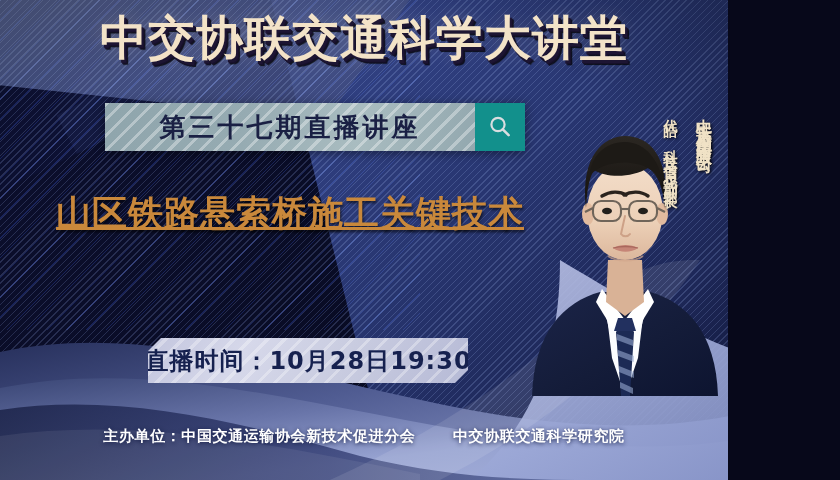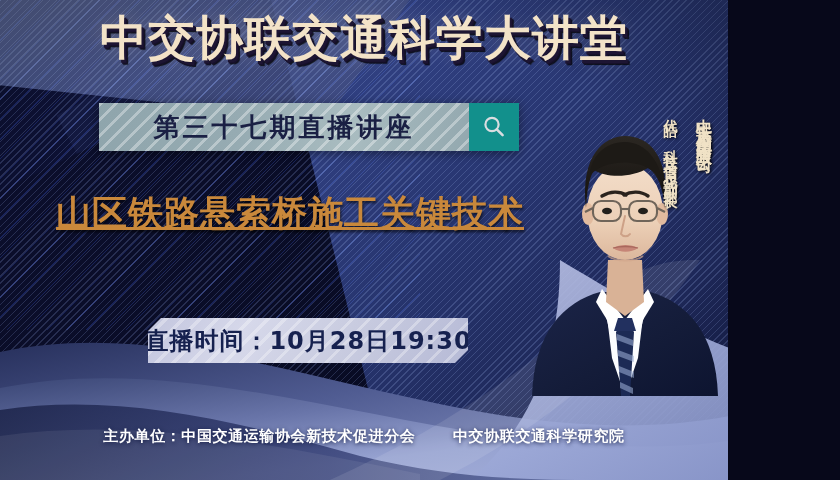--- a/index.html
+++ b/index.html
@@ -64,21 +64,21 @@
     color:#f3e3c8;
     font-family:"DejaVu Sans","Liberation Sans",sans-serif;
     text-shadow:
        2px 3px 0 #1d1533, 3px 4px 0 #16102a,
        4px 5px 1px rgba(0,0,0,.8), 0 0 18px rgba(255,225,175,.18);
     white-space:nowrap;
   }
 
   
   .subbar{
-    position:absolute;left:99px;top:103px;width:420px;height:48px;
+    position:absolute;left:105px;top:103px;width:420px;height:48px;
     display:flex;align-items:stretch;
     box-shadow:0 2px 10px rgba(0,0,0,.45);
   }
   .subbar-main{
     position:relative;flex:1;display:flex;align-items:center;justify-content:center;
     background:linear-gradient(100deg,#8fa5ac 0%,#96abb2 38%,#a9bcc0 68%,#93a8af 100%);
     overflow:hidden;
   }
   .subbar-main::after{content:"";position:absolute;inset:0;
     background-image:repeating-linear-gradient(135deg,
@@ -96,21 +96,21 @@
     position:absolute;left:30px;top:190px;width:520px;text-align:center;
     font-size:35px;line-height:1.34;font-weight:700;letter-spacing:1px;
     color:#c9883b;
     font-family:"DejaVu Sans","Liberation Sans",sans-serif;
     text-shadow:1px 2px 3px rgba(0,0,0,.65);
     text-decoration:underline;
   }
 
   
   .timepill{
-    position:absolute;left:148px;top:318px;width:320px;height:45px;
+    position:absolute;left:148px;top:338px;width:320px;height:45px;
     display:flex;align-items:center;justify-content:center;
     background:linear-gradient(120deg,#c3c6de 0%,#d6d8ea 30%,#c9cce0 60%,#b6bad6 100%);
     clip-path:polygon(13px 0,100% 0,100% calc(100% - 13px),calc(100% - 13px) 100%,0 100%,0 13px);
     box-shadow:0 2px 9px rgba(0,0,0,.4);overflow:hidden;
   }
   .timepill::after{content:"";position:absolute;inset:0;
     background-image:repeating-linear-gradient(135deg,
       rgba(255,255,255,.30) 0px,rgba(255,255,255,.30) 3px,
       rgba(0,0,0,0) 3px,rgba(0,0,0,0) 12px);}
   .timepill-text{position:relative;z-index:2;font-size:24px;font-weight:700;

